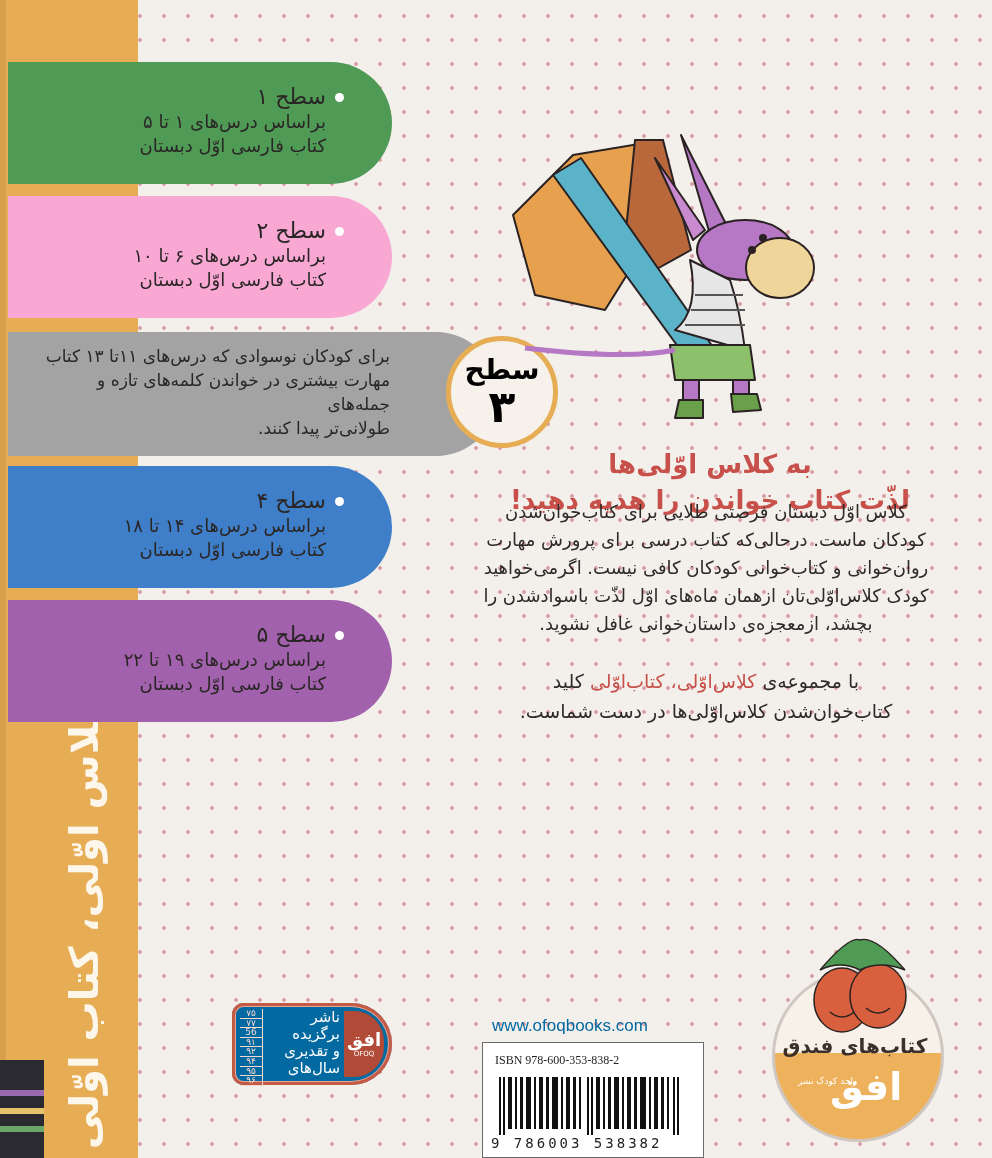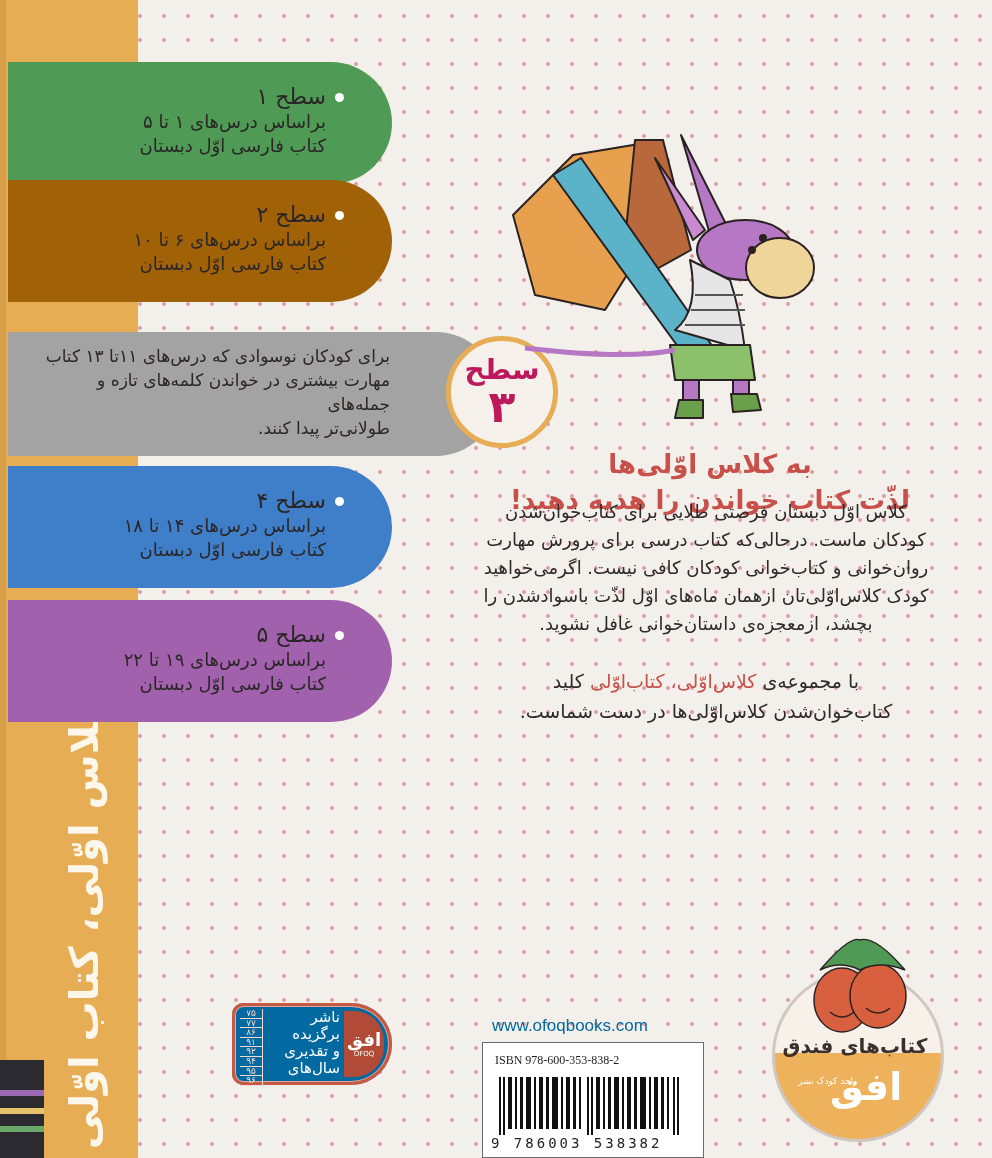--- a/index.html
+++ b/index.html
@@ -47,21 +47,21 @@
     background: #a3a3a3; border-radius: 0 62px 62px 0; direction: rtl;
   }
   .tab3 .txt {
     position: absolute; right: 108px; top: 12px; width: 360px;
     font-size: 17px; line-height: 24px; text-align: right; color: #2b2626;
   }
   .badge3 {
     position: absolute; left: 446px; top: 336px; width: 112px; height: 112px;
     border-radius: 50%; background: #f6f1ea; border: 5px solid #e6ad55;
     box-sizing: border-box; display: flex; flex-direction: column;
-    align-items: center; justify-content: center; direction: rtl; color: #be185d;
+    align-items: center; justify-content: center; direction: rtl; color: #000000;
   }
   .badge3 .w { font-size: 28px; line-height: 30px; font-weight: bold; }
   .badge3 .n { font-size: 44px; line-height: 44px; font-weight: bold; }
 
   .headline {
     position: absolute; left: 500px; top: 446px; width: 420px;
     text-align: center; direction: rtl; color: #c8504a;
     font-size: 26px; line-height: 36px; font-weight: bold;
   }
   .body-text {
@@ -128,21 +128,21 @@
   <div class="b" style="top:30px;background:#9a6bb3"></div>
   <div class="b" style="top:48px;background:#e6c26a"></div>
   <div class="b" style="top:66px;background:#6aa86a"></div>
 </div>
 
 <div class="tab" style="top:62px;background:#4f9a55">
   <div class="lvl"><span class="dot"></span><span>سطح ۱</span></div>
   <div class="line">براساس درس‌های ۱ تا ۵</div>
   <div class="line">کتاب فارسی اوّل دبستان</div>
 </div>
-<div class="tab" style="top:180px;background:#a16207">
+<div class="tab" style="top:196px;background:#f9a8d4">
   <div class="lvl"><span class="dot"></span><span>سطح ۲</span></div>
   <div class="line">براساس درس‌های ۶ تا ۱۰</div>
   <div class="line">کتاب فارسی اوّل دبستان</div>
 </div>
 
 <div class="tab3">
   <div class="txt">
     <div>برای کودکان نوسوادی که درس‌های ۱۱تا ۱۳ کتاب</div>
     <div>مهارت بیشتری در خواندن کلمه‌های تازه و جمله‌های</div>
     <div>طولانی‌تر پیدا کنند.</div>
@@ -209,21 +209,21 @@
     <span class="hl">کلاس‌اوّلی، کتاب‌اوّلی</span>
     <span>کلید</span>
   </div>
   <div>کتاب‌خوان‌شدن کلاس‌اوّلی‌ها در دست شماست.</div>
 </div>
 
 <div class="award">
   <div class="years">
     <div>۷۵</div>
     <div>۷۷</div>
-    <div>۸۶</div>
+    <div>56</div>
     <div>۹۱</div>
     <div>۹۲</div>
     <div>۹۴</div>
     <div>۹۵</div>
     <div>۹۶</div>
   </div>
   <div class="atext">
     <div>ناشر</div>
     <div>برگزیده</div>
     <div>و تقدیری</div>

